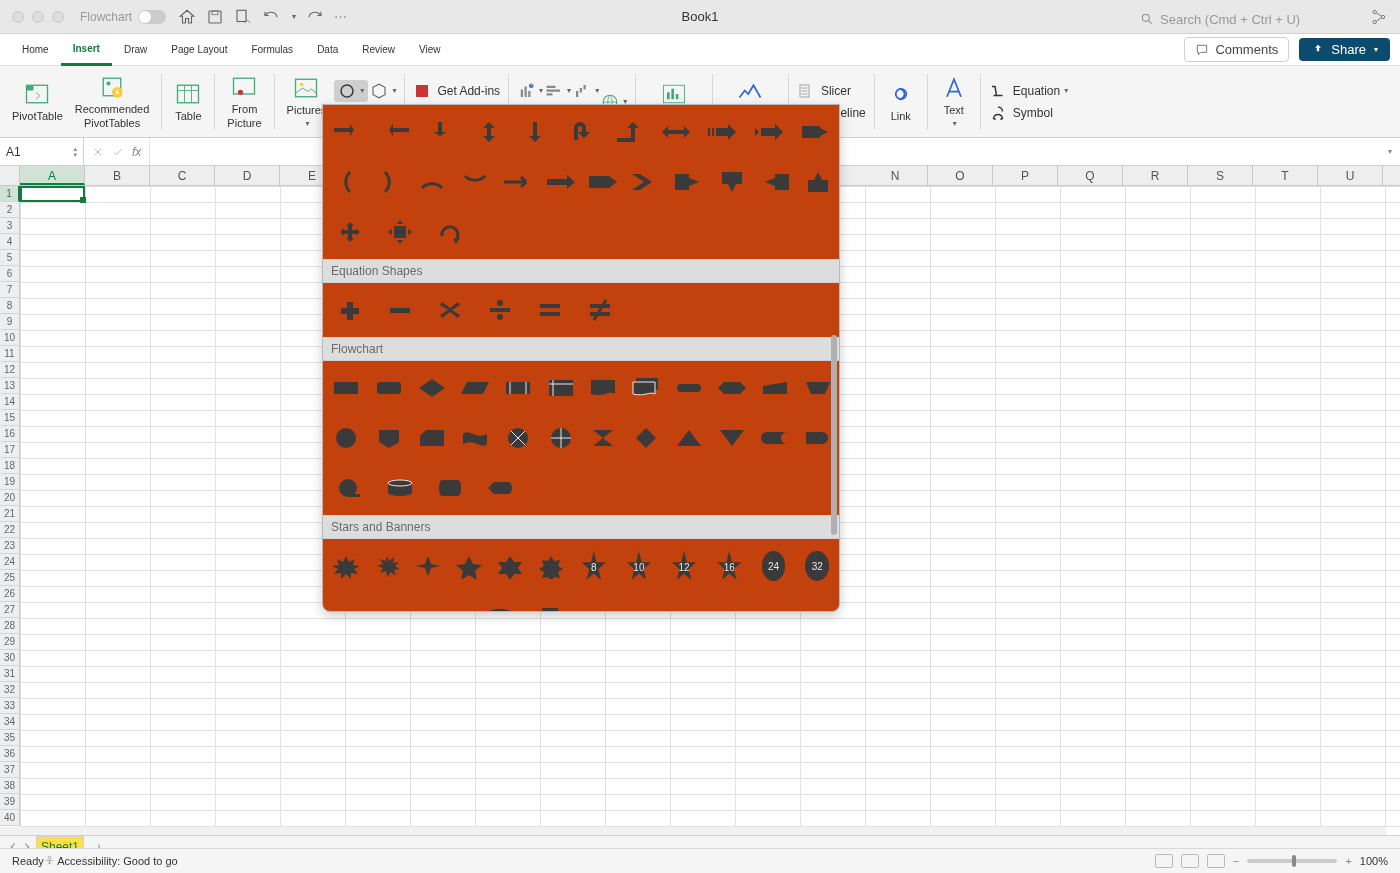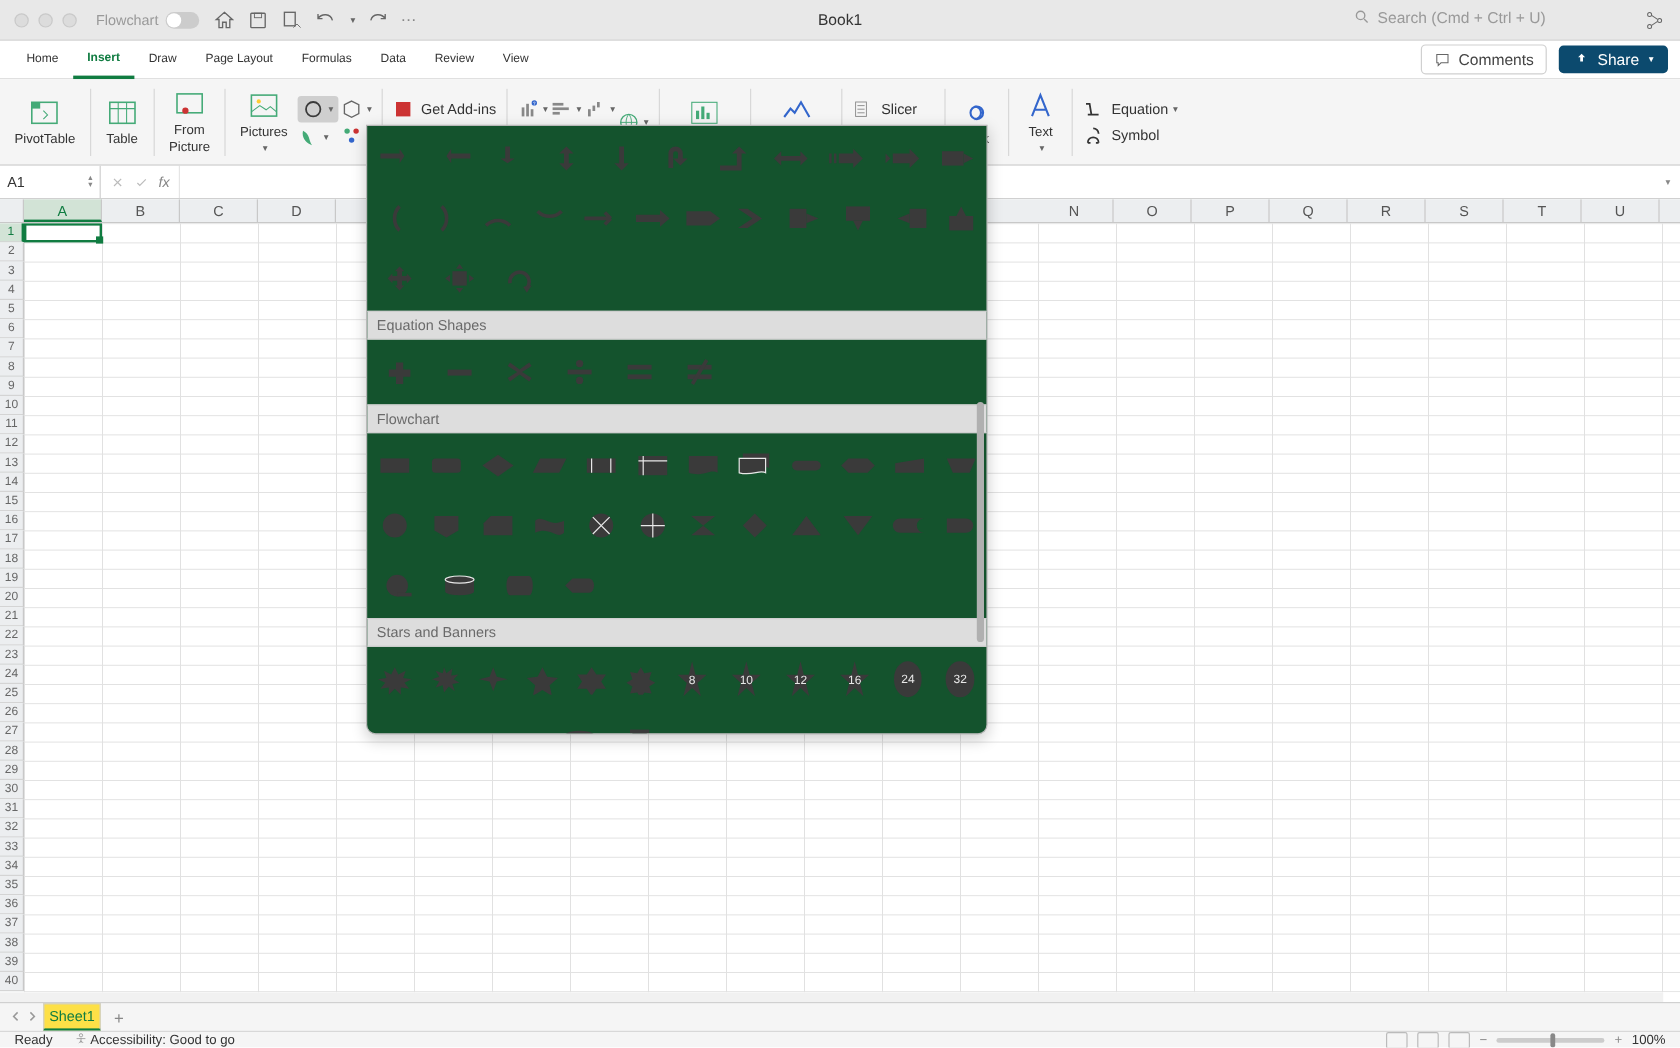--- a/index.html
+++ b/index.html
@@ -8,21 +8,21 @@
 
 .titlebar { height: 34px; background: #e8e8e8; display: flex; align-items: center; padding: 0 12px; border-bottom: 1px solid #d0d0d0; }
 .traffic { display: flex; gap: 8px; margin-right: 16px; }
 .traffic span { width: 12px; height: 12px; border-radius: 50%; background: #dcdcdc; border: 1px solid #c9c9c9; }
 .autosave-label { color: #999; font-size: 12px; margin-right: 6px; }
 .switch { width: 28px; height: 14px; background: #ccc; border-radius: 7px; position: relative; margin-right: 12px; }
 .switch::after { content: ""; position: absolute; width: 12px; height: 12px; background: #fff; border-radius: 50%; top: 1px; left: 1px; }
 .qat { display: flex; gap: 10px; align-items: center; }
 .qat-icon { width: 18px; height: 18px; fill: #666; }
 .title-center { position: absolute; left: 50%; transform: translateX(-50%); font-size: 13px; color: #333; }
-.title-right { margin-left: auto; display: flex; align-items: flex-start; gap: 20px; }
+.title-right { margin-left: auto; display: flex; align-items: flex-end; gap: 8px; }
 .search-box { display: flex; align-items: center; gap: 6px; color: #999; font-size: 13px; width: 220px; }
 .search-box svg { width: 14px; height: 14px; fill: #999; }
 .share-icon { width: 20px; height: 20px; fill: #666; }
 
 
 .tabs { height: 32px; display: flex; align-items: center; padding: 0 10px; border-bottom: 1px solid #e0e0e0; background: #fff; position: relative; }
 .tab { padding: 0 12px; height: 32px; display: flex; align-items: center; font-size: 10px; color: #333; cursor: pointer; }
 .tab.active { color: #107c41; font-weight: 600; border-bottom: 3px solid #107c41; }
 .tabs-right { position: absolute; right: 10px; display: flex; align-items: center; gap: 10px; }
 .comments-btn { display: flex; align-items: center; gap: 6px; padding: 4px 10px; border: 1px solid #d0d0d0; border-radius: 4px; background: #fff; font-size: 13px; color: #444; }
@@ -62,39 +62,39 @@
 .row-header-col { position: absolute; left: 0; top: 0; width: 20px; }
 .row-header { height: 16px; border-bottom: 1px solid #d4d4d4; border-right: 1px solid #c8c8c8; background: #eceef0; font-size: 10px; text-align: center; line-height: 16px; color: #666; }
 .row-header.sel { background: #d2e3d6; color: #107c41; border-right: 2px solid #107c41; }
 .cells { position: absolute; left: 20px; top: 0; right: 0; bottom: 0; }
 .cell-grid-bg { position: absolute; inset: 0; background-image: linear-gradient(to right, #e1e1e1 1px, transparent 1px), linear-gradient(to bottom, #e1e1e1 1px, transparent 1px); background-size: 65px 16px; }
 .active-cell { position: absolute; left: 0; top: 0; width: 65px; height: 16px; border: 2px solid #107c41; }
 .active-cell::after { content: ""; position: absolute; right: -3px; bottom: -3px; width: 6px; height: 6px; background: #107c41; }
 .hscroll { position: absolute; bottom: 0; left: 0; right: 14px; height: 18px; background: #f1f1f1; }
 
 
-.shapes-dd { position: absolute; top: 104px; left: 305px; width: 518px; height: 508px; background: #14532d; border: 1px solid #b8b8b8; border-radius: 0 0 8px 8px; box-shadow: 0 4px 12px rgba(0,0,0,0.2); overflow: hidden; z-index: 10; }
+.shapes-dd { position: absolute; top: 104px; left: 322px; width: 518px; height: 508px; background: #c2410c; border: 1px solid #b8b8b8; border-radius: 0 0 8px 8px; box-shadow: 0 4px 12px rgba(0,0,0,0.2); overflow: hidden; z-index: 10; }
 .shapes-scroll { position: absolute; top: 0; right: 0; width: 10px; height: 100%; }
 .shapes-thumb { position: absolute; top: 230px; right: 2px; width: 6px; height: 200px; background: #b0b0b0; border-radius: 3px; }
 .shapes-content { padding: 4px 4px 4px 6px; }
 .shapes-row { display: flex; gap: 8px; padding: 2px 0 6px; }
 .shape-item { width: 42px; height: 42px; display: flex; align-items: center; justify-content: center; }
 .shape-item svg { width: 32px; height: 26px; fill: #3a3a3a; }
 .shape-item.num { background: #3a3a3a; color: #e8e8e8; width: 30px; height: 30px; border-radius: 50%; font-size: 10px; display: flex; align-items: center; justify-content: center; margin: 6px; }
 .shape-item.num.spiky { border-radius: 0; clip-path: polygon(50% 0%, 61% 35%, 98% 35%, 68% 57%, 79% 91%, 50% 70%, 21% 91%, 32% 57%, 2% 35%, 39% 35%); width: 32px; height: 32px; }
 .shapes-cat { font-size: 12px; color: #6a6a6a; background: #ddd; border-top: 1px solid #cfcfcf; border-bottom: 1px solid #cfcfcf; padding: 4px 8px; margin: 0 -6px 4px -6px; }
 
 
 .sheet-tabs { position: absolute; bottom: 14px; left: 0; right: 0; height: 24px; background: #f5f5f5; border-top: 1px solid #d0d0d0; display: flex; align-items: center; padding: 0 8px; gap: 4px; }
 .sheet-nav svg { width: 10px; height: 10px; fill: #999; }
 .sheet-tab { padding: 3px 4px; background: #fde047; border: 1px solid #d0d0d0; border-bottom: 2px solid #107c41; font-size: 12px; color: #107c41; }
 .sheet-add { width: 22px; height: 22px; display: flex; align-items: center; justify-content: center; font-size: 14px; color: #888; }
 
 
-.statusbar { position: absolute; bottom: 0; left: 0; right: 0; height: 14px; background: #f5f5f5; border-top: 1px solid #d8d8d8; display: flex; align-items: center; padding: 0 12px; font-size: 11px; gap: 18px; }
+.statusbar { position: absolute; bottom: 0; left: 0; right: 0; height: 25px; background: #f5f5f5; border-top: 1px solid #d8d8d8; display: flex; align-items: center; padding: 0 12px; font-size: 11px; }
 .statusbar .right { margin-left: auto; display: flex; align-items: center; gap: 8px; }
 .view-btn { width: 18px; height: 14px; border: 1px solid #bbb; border-radius: 2px; }
 .zoom-slider { width: 90px; height: 4px; background: #ccc; position: relative; border-radius: 2px; }
 .zoom-slider::after { content: ""; position: absolute; left: 45px; top: -4px; width: 4px; height: 12px; background: #888; border-radius: 2px; }
 </style>
 </head>
 <body>
 
 <div class="titlebar">
   <div class="traffic">
@@ -170,20 +170,30 @@
 </div>
 
 <div class="ribbon">
   <div class="big-btn">
     <svg viewBox="0 0 32 32">
         <rect x="4" y="6" width="24" height="20" fill="none" stroke="#4a7" stroke-width="1.5"></rect>
         <rect x="4" y="6" width="8" height="6" fill="#4a7"></rect>
         <path d="M15 14l4 4-4 4" fill="none" stroke="#4a7"></path>
       </svg>
     <span>PivotTable</span>
+  </div>
+  <div class="big-btn">
+    <svg viewBox="0 0 32 32">
+        <rect x="6" y="6" width="20" height="20" fill="none" stroke="#4a7" stroke-width="1.5"></rect>
+        <path d="M10 10h4v4h-4z" fill="#4a7"></path>
+        <circle cx="22" cy="22" r="6" fill="#fc3"></circle>
+        <path d="M22 18l2 6h-4z" fill="#fff"></path>
+      </svg>
+    <span style="white-space:pre-line;">Recommended
+PivotTables</span>
   </div>
   <div class="ribbon-sep"></div>
   <div class="big-btn">
     <svg viewBox="0 0 32 32">
         <rect x="4" y="6" width="24" height="20" fill="none" stroke="#4a7" stroke-width="1.5"></rect>
         <path d="M4 12h24M12 6v20M20 6v20" stroke="#4a7"></path>
       </svg>
     <span>Table</span>
   </div>
   <div class="ribbon-sep"></div>

